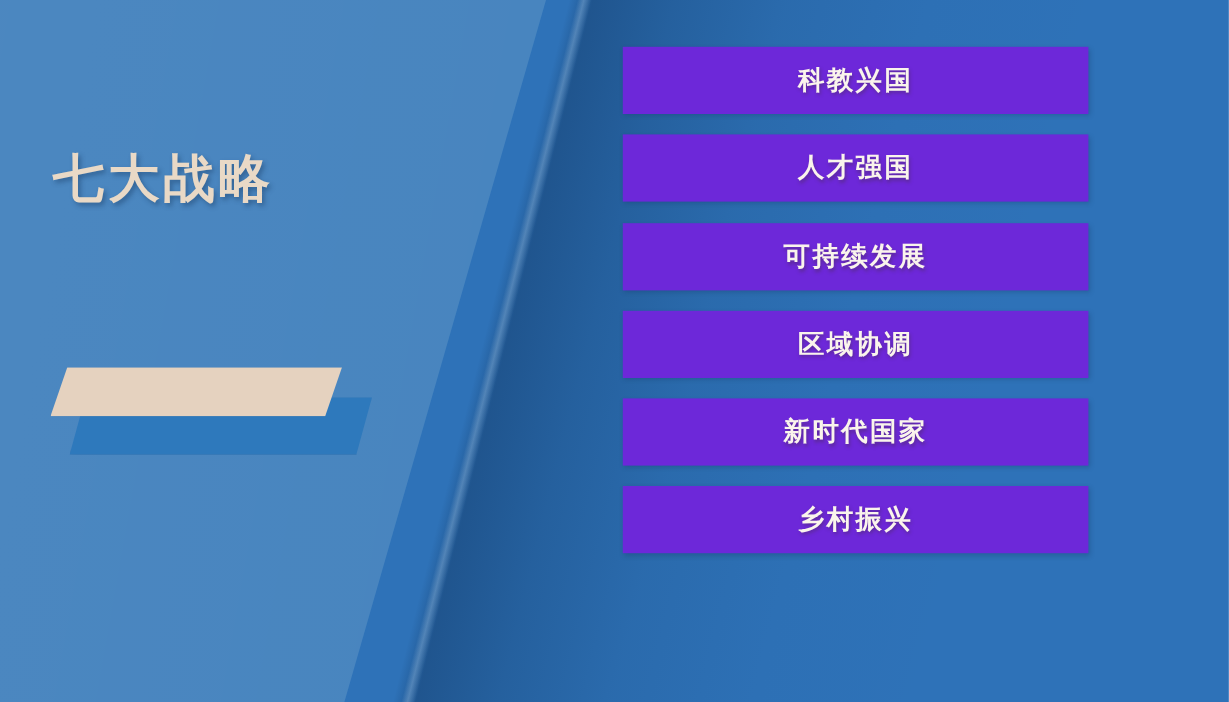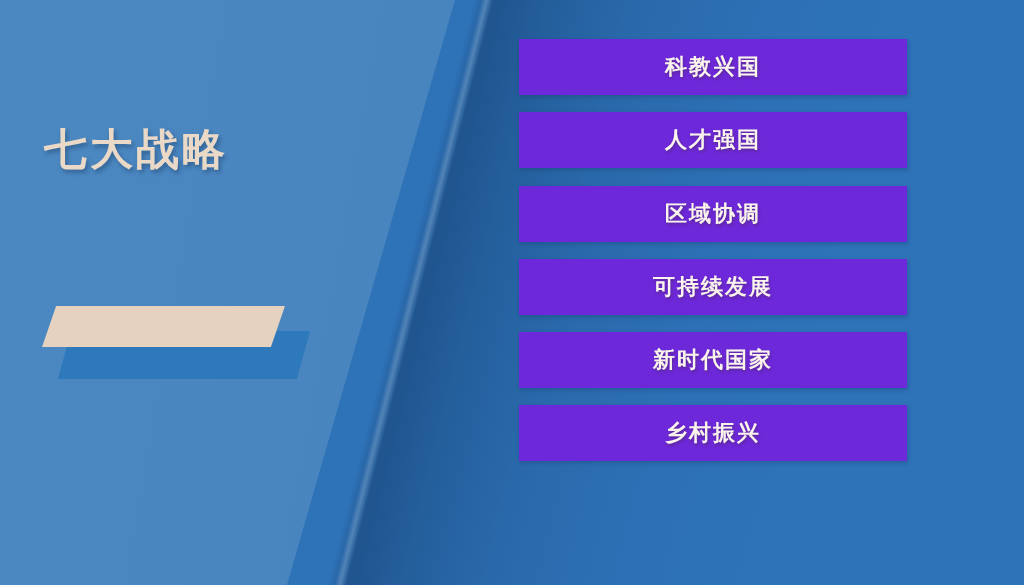--- a/index.html
+++ b/index.html
@@ -165,24 +165,24 @@
   <div class="deco-cream"></div>
 
   <div class="bars" id="bars-container">
       <div class="bar">
         <span class="bar-label">科教兴国</span>
       </div>
       <div class="bar">
         <span class="bar-label">人才强国</span>
       </div>
       <div class="bar">
-        <span class="bar-label">区域协调</span>
+        <span class="bar-label">可持续发展</span>
       </div>
       <div class="bar">
-        <span class="bar-label">可持续发展</span>
+        <span class="bar-label">区域协调</span>
       </div>
       <div class="bar">
         <span class="bar-label">新时代国家</span>
       </div>
       <div class="bar">
         <span class="bar-label">乡村振兴</span>
       </div>
     </div>
 
 </div>

